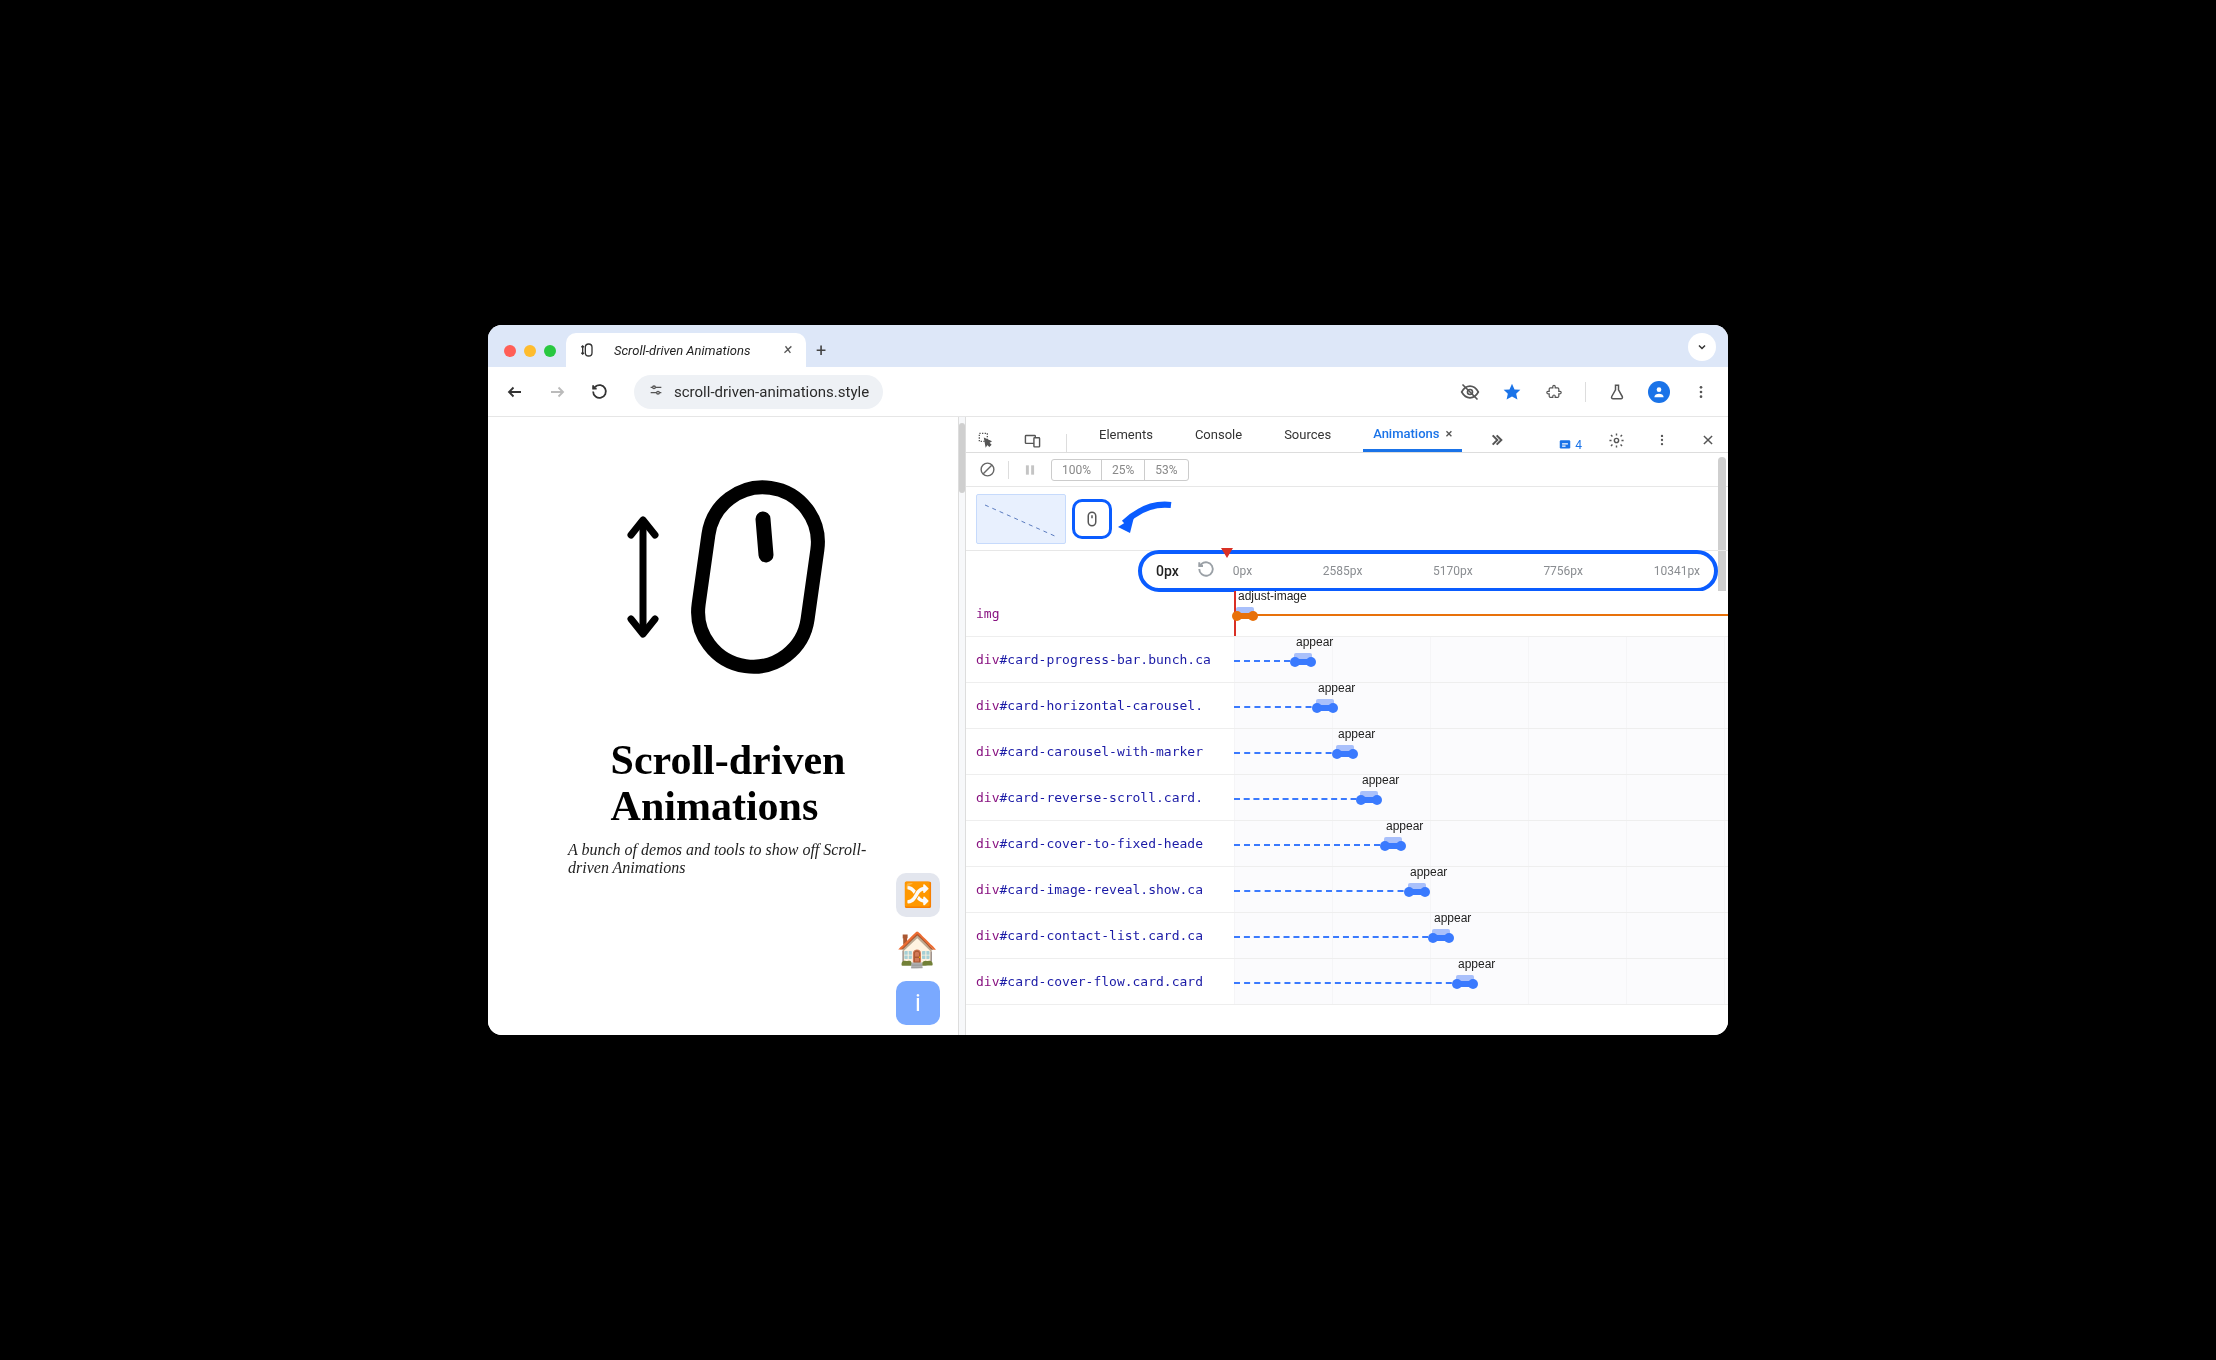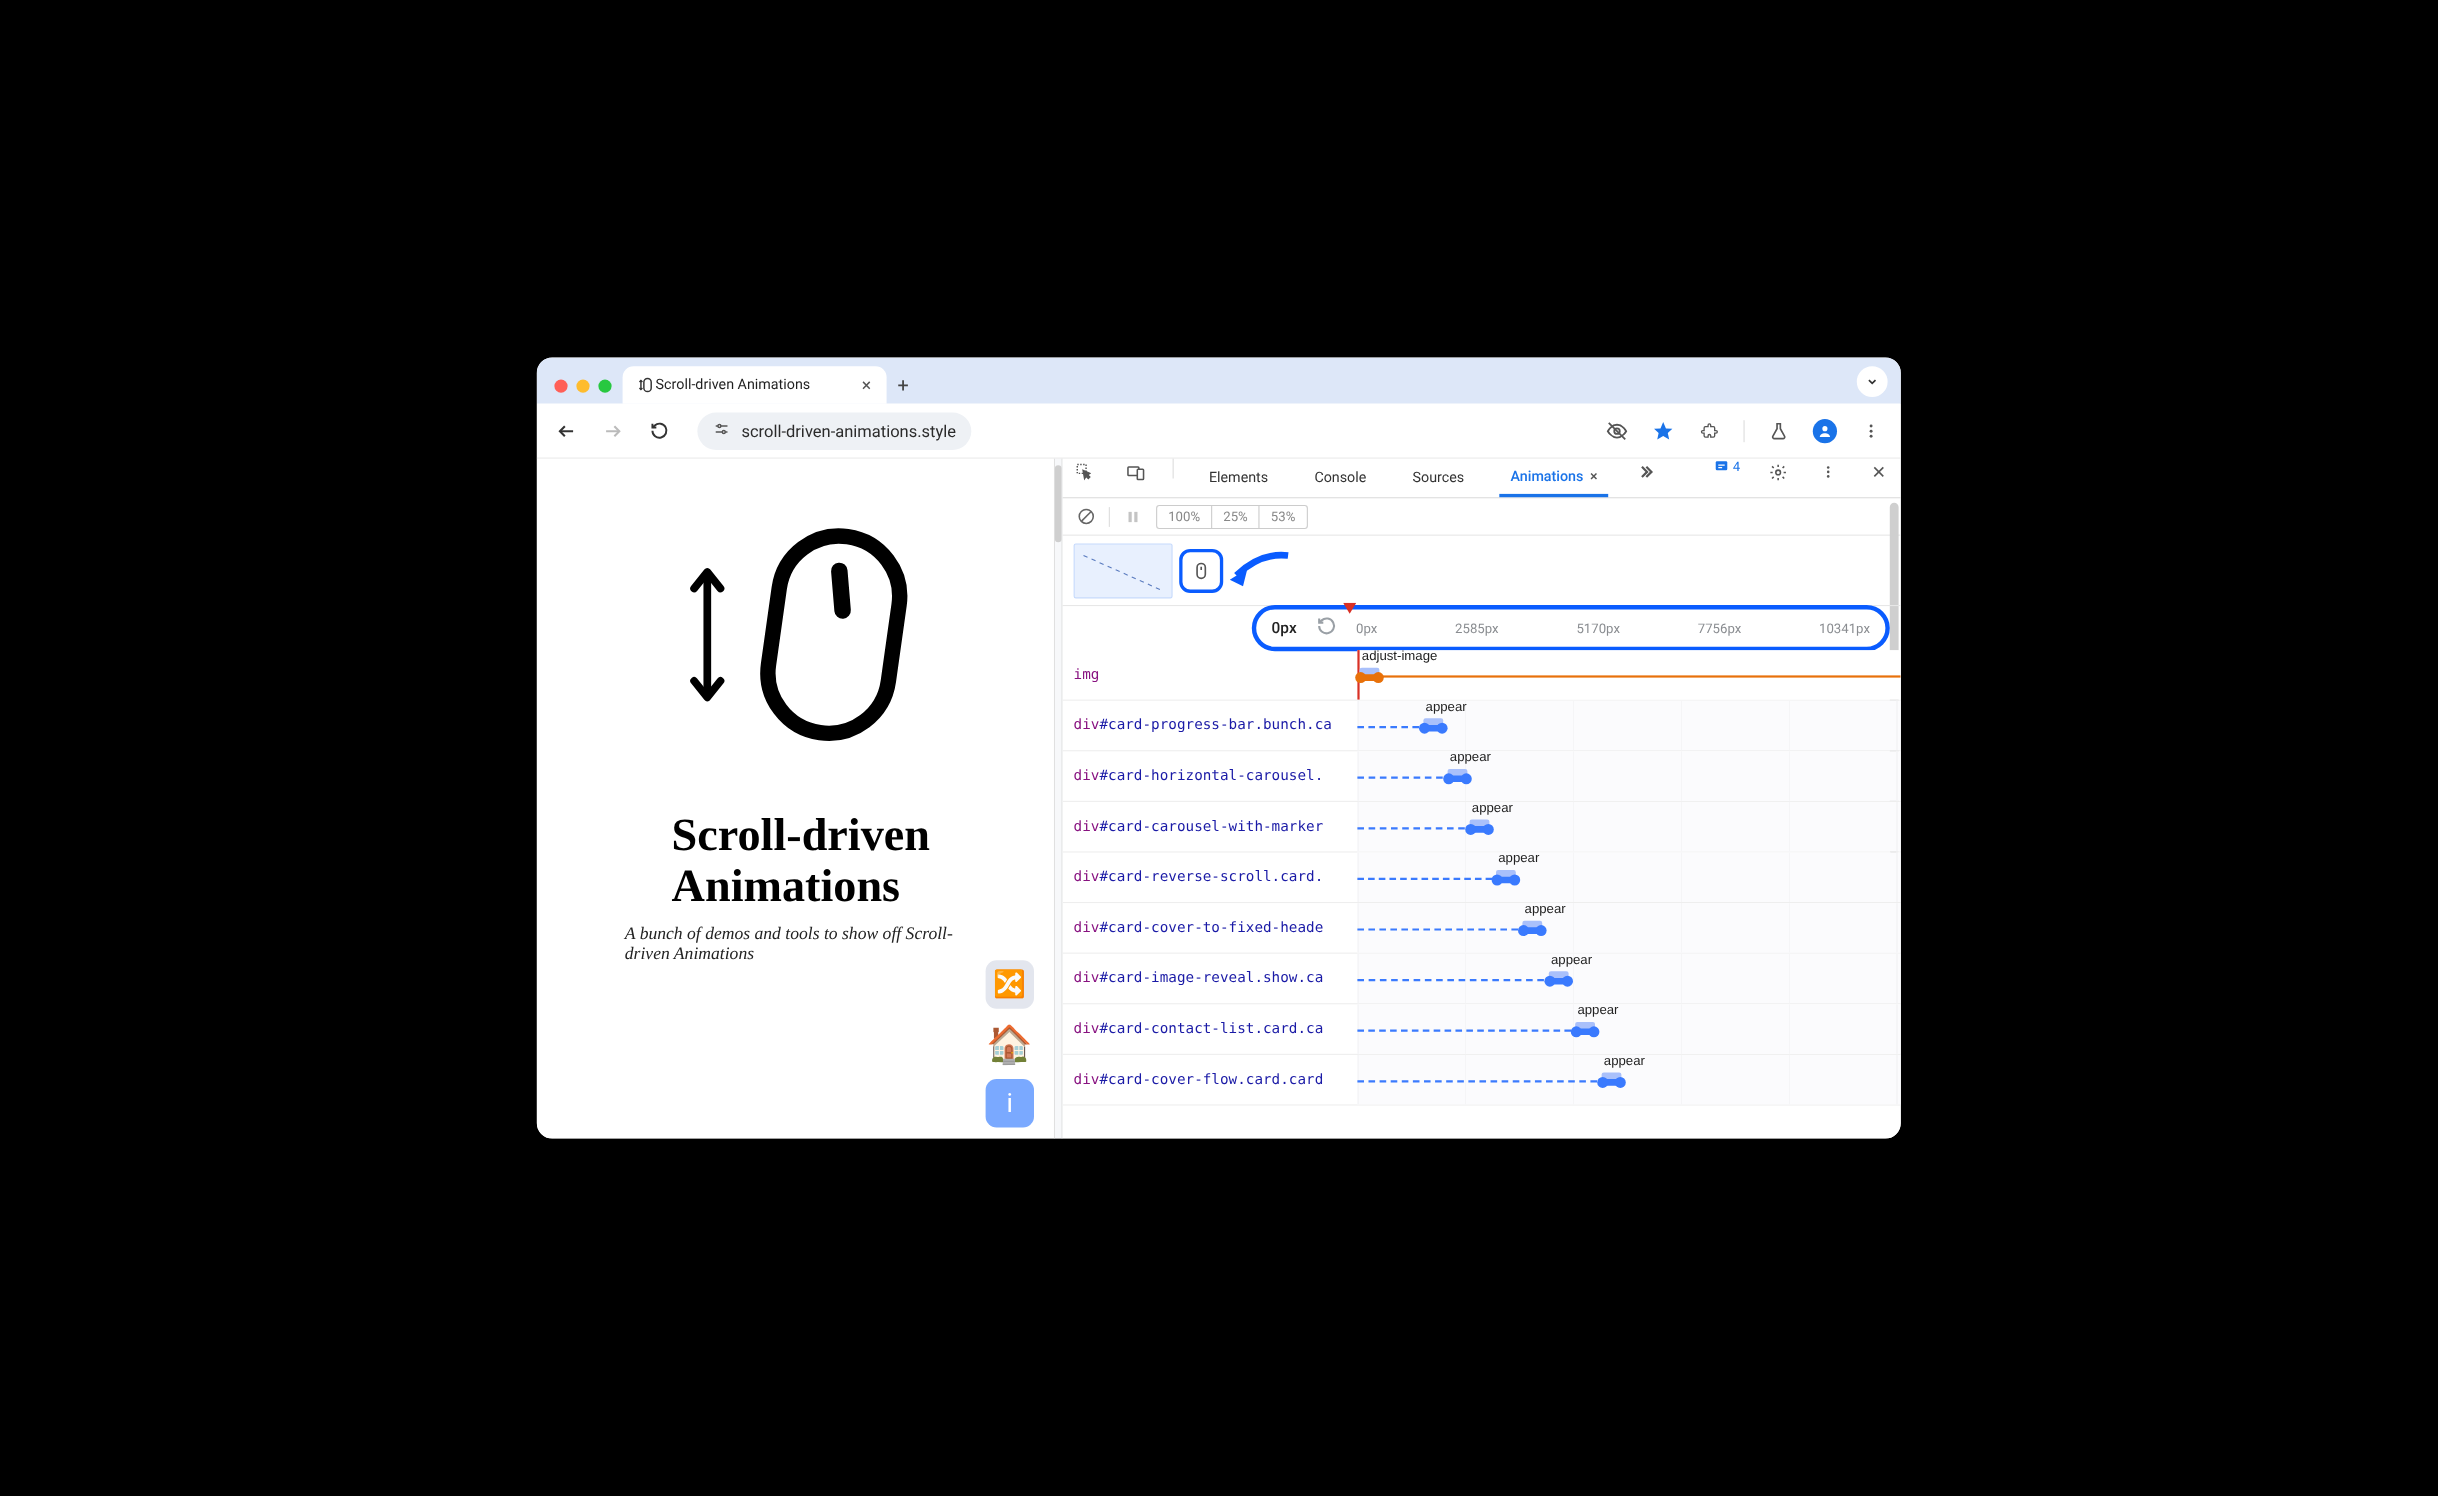--- a/index.html
+++ b/index.html
@@ -28,22 +28,22 @@
     background: #dde7f8;
     display: flex;
     align-items: flex-end;
     padding: 0 12px;
   }
   .traffic { display: flex; gap: 8px; align-items: center; padding: 0 10px 10px 4px; }
   .dot { width: 12px; height: 12px; border-radius: 50%; }
   .dot.r{background:#ff5f57}.dot.y{background:#febc2e}.dot.g{background:#28c840}
   .tab {
     height: 34px; background:#fff; border-radius: 10px 10px 0 0;
-    display:flex; align-items:center; gap:0; padding:0 14px;
-    font-size:13px; color:#1f1f1f; min-width:240px; position:relative;
+    display:flex; align-items:center; gap:18px; padding:0 14px;
+    font-size:13px; color:#1f1f1f; min-width:240px; position:relative;font-style:italic;
   }
   .tab .favicon { width:16px;height:16px;display:flex;align-items:center;justify-content:center; }
   .tab .x { margin-left:auto; color:#555; font-size:16px; cursor:pointer; line-height:1; }
   .newtab { width:30px;display:flex;align-items:center;justify-content:center;color:#444;font-size:18px;padding-bottom:6px;cursor:pointer}
   .tabstrip .spacer{flex:1}
   .chev-btn{width:28px;height:28px;border-radius:50%;background:#fff;display:flex;align-items:center;justify-content:center;margin-bottom:6px;cursor:pointer}
 
   
   .toolbar{height:50px;background:#fff;display:flex;align-items:center;padding:0 12px;gap:12px;border-bottom:1px solid #e6e6e6}
   .icon-btn{width:30px;height:30px;display:flex;align-items:center;justify-content:center;color:#444;border-radius:50%;cursor:pointer}
@@ -63,21 +63,21 @@
   .title{font-family:Georgia,'Times New Roman',serif;font-weight:700;font-size:42px;margin-top:50px;line-height:1.1}
   .subtitle{font-family:Georgia,'Times New Roman',serif;font-style:italic;font-size:16px;max-width:320px;margin-top:12px;color:#222}
   .side-btns{position:absolute;right:18px;bottom:10px;display:flex;flex-direction:column;gap:10px}
   .chip{width:44px;height:44px;border-radius:10px;display:flex;align-items:center;justify-content:center;font-size:24px;background:#e3e6ee;color:#fff}
   .chip.info{background:#7aa9ff}
   .splitter{width:8px;background:#f7f8fa;display:flex;justify-content:center;border-left:1px solid #ddd;border-right:1px solid #ddd}
   .splitter::before{content:"";width:6px;height:70px;background:#cfcfcf;border-radius:3px;margin-top:6px}
 
   
   .devtools{flex:1;display:flex;flex-direction:column;min-width:0;background:#fff}
-  .dt-tabs{height:36px;border-bottom:1px solid #ddd;display:flex;align-items:flex-start;padding:0 8px;gap:22px;font-size:13px;color:#333}
+  .dt-tabs{height:36px;border-bottom:1px solid #ddd;display:flex;align-items:flex-end;padding:0 8px;gap:22px;font-size:13px;color:#333}
   .dt-tabs .ticon{width:24px;height:24px;display:flex;align-items:center;justify-content:center;color:#555;cursor:pointer}
   .dt-tab{padding:0 10px;height:100%;display:flex;align-items:center;cursor:pointer}
   .dt-tab.active{color:#1a73e8;border-bottom:3px solid #1a73e8;font-weight:500}
   .dt-tab .xsm{font-size:13px;margin-left:6px;color:#555}
   .dt-tabs .rgrow{flex:1}
   .msgcount{display:flex;align-items:center;gap:3px;color:#1a73e8;font-size:12px}
   .dt-controls{height:34px;border-bottom:1px solid #e7e7e7;display:flex;align-items:center;gap:10px;padding:0 10px}
   .ctrl-icon{width:22px;height:22px;display:flex;align-items:center;justify-content:center;color:#666;border-radius:4px;cursor:pointer}
   .ctrl-icon.dis{color:#c4c4c4}
   .speed-group{display:flex;border:1px solid #ccc;border-radius:3px;overflow:hidden}

